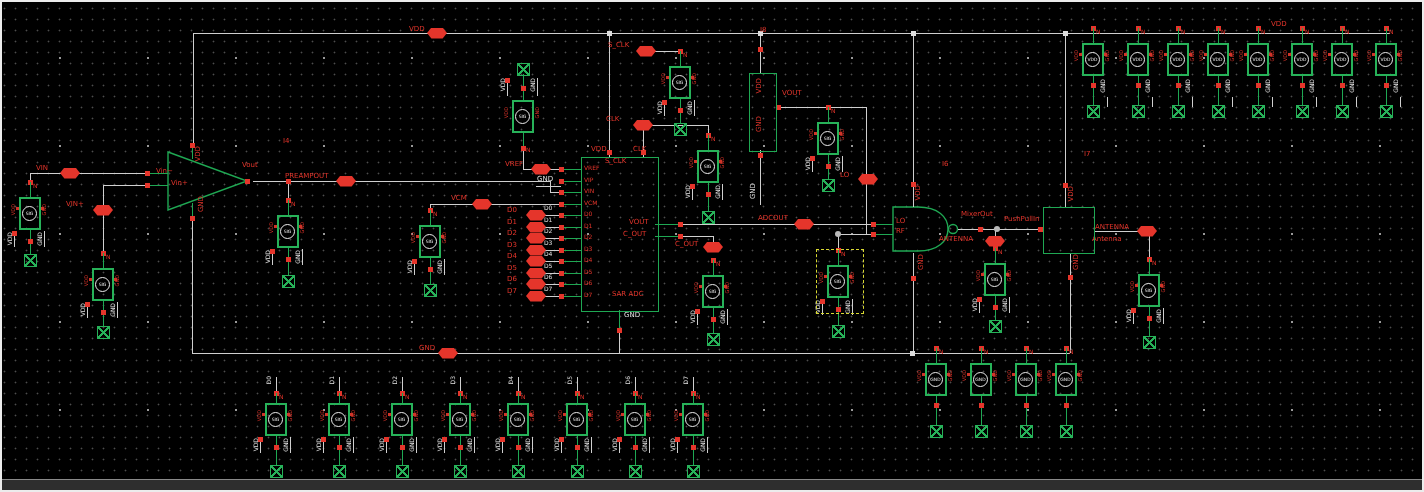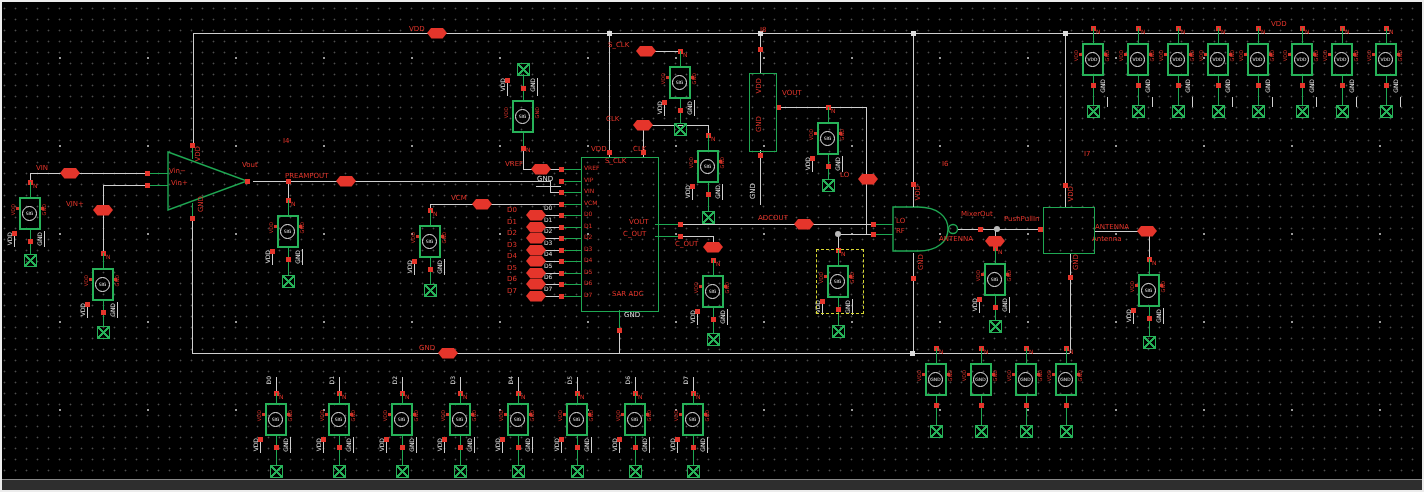--- a/index.html
+++ b/index.html
@@ -161,21 +161,21 @@
     <div class="oct" style="left: 794px; top: 218.5px;"></div>
     <div class="oct" style="left: 703px; top: 241.5px;"></div>
     <div class="oct" style="left: 858px; top: 173.5px;"></div>
     <div class="oct" style="left: 985px; top: 235.5px;"></div>
     <div class="oct" style="left: 1137px; top: 225.5px;"></div>
     <div class="lbl" style="left: 409px; top: 26px;">VDD</div>
     <div class="lbl" style="left: 1271px; top: 21px;">VDD</div>
     <div class="lbl" style="left: 419px; top: 345px;">GND</div>
     <div class="lbl" style="left: 36px; top: 165px;">VIN</div>
     <div class="lbl" style="left: 66px; top: 201px;">VIN+</div>
-    <div class="lbl" style="left: 169px; top: 168px;">Vin−</div>
+    <div class="lbl" style="left: 156px; top: 168px;">Vin−</div>
     <div class="lbl" style="left: 171px; top: 180px;">Vin+</div>
     <div class="lbl rot" style="left: 195px; top: 146px;">VDD</div>
     <div class="lbl rot" style="left: 198px; top: 196px;">GND</div>
     <div class="lbl" style="left: 242px; top: 162px;">Vout</div>
     <div class="lbl" style="left: 283px; top: 138px;">I4</div>
     <div class="lbl" style="left: 285px; top: 173px;">PREAMPOUT</div>
     <div class="lbl" style="left: 451px; top: 195px;">VCM</div>
     <div class="lbl" style="left: 505px; top: 161px;">VREF</div>
     <div class="lbl w" style="left: 537px; top: 176px;">GND</div>
     <div class="lbl" style="left: 608px; top: 42px;">S_CLK</div>

